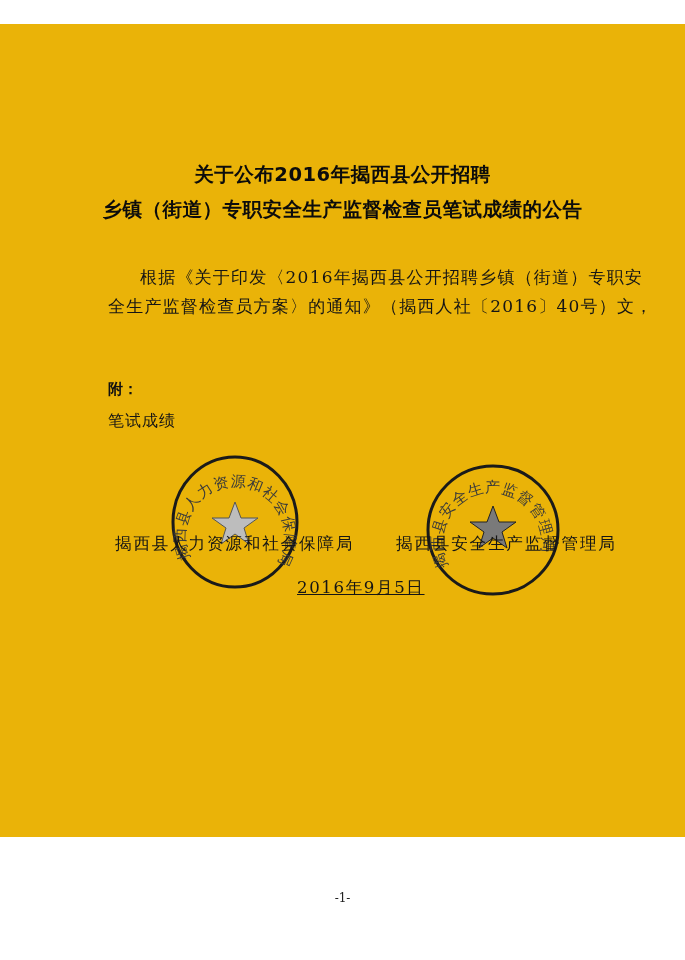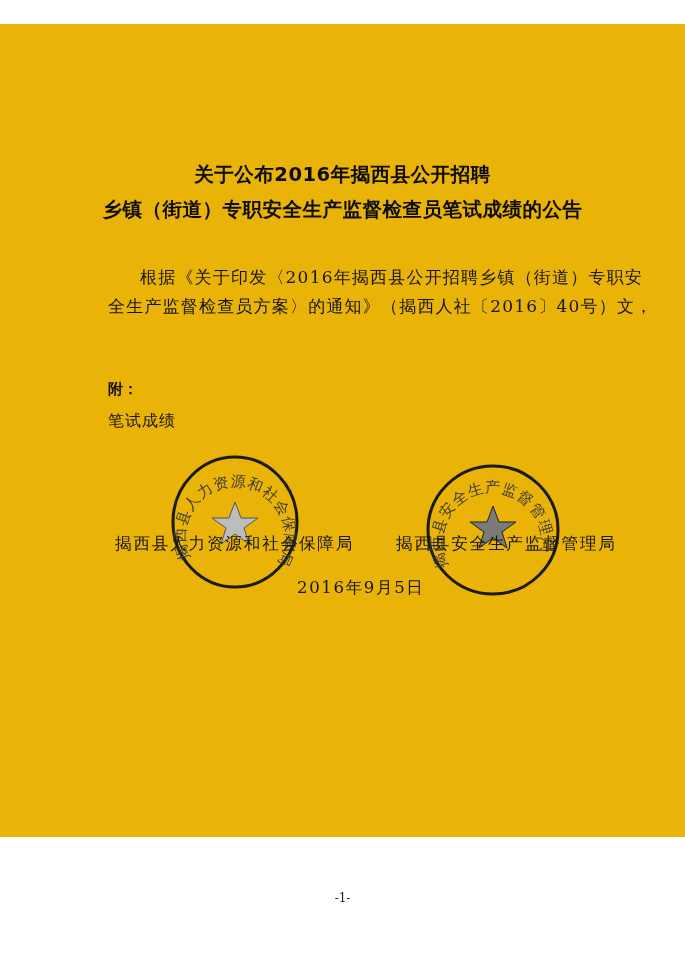--- a/index.html
+++ b/index.html
@@ -74,20 +74,21 @@
     .org.left { left: 115px; }
     .org.right { left: 396px; }
     .date {
       position: absolute;
       top: 553px;
       left: 297px;
       font-size: 16.6px;
       color: #151515;
       letter-spacing: 1.6px;
       white-space: nowrap;
+      text-decoration: underline;
     }
     .stamp {
       position: absolute;
       z-index: 1;
     }
     .stamp svg { display: block; }
     .stamp.left { left: 168px; top: 430px; }
     .stamp.right { left: 424px; top: 438px; }
     .page-num {
       position: absolute;

